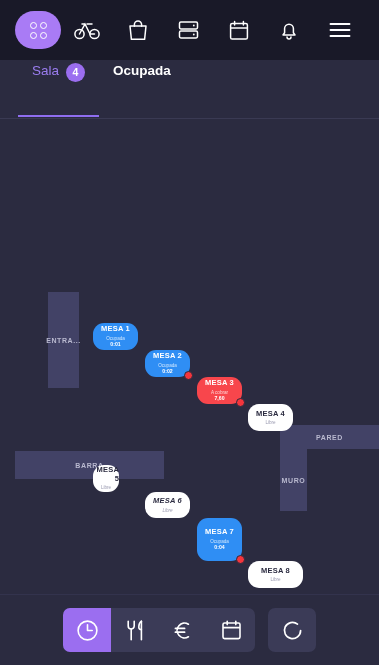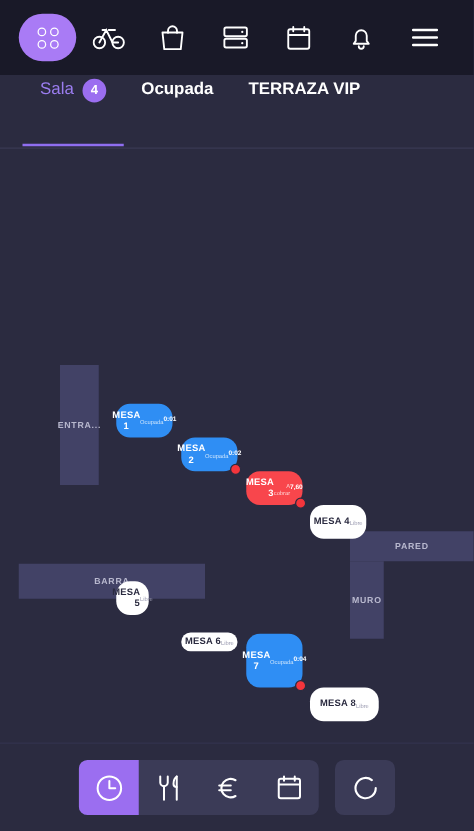--- a/index.html
+++ b/index.html
@@ -68,21 +68,21 @@
   .node { position: absolute; }
 
   .struct {
     background: #424266; color: #b9b9cf;
     display: flex; align-items: center; justify-content: center;
     font-size: 7px; font-weight: 700; letter-spacing: 0.6px;
   }
 
   .table-card {
     border-radius: 11px;
-    display: flex; flex-direction: row;
+    display: flex; flex-direction: column;
     align-items: center; justify-content: center;
     text-align: center; position: relative;
     line-height: 1.15;
   }
   .table-card .t-name { font-size: 7.5px; font-weight: 700; letter-spacing: .2px; }
   .table-card .t-status { font-size: 4.6px; margin-top: 2px; }
   .table-card .t-extra { font-size: 5.2px; font-weight: 700; margin-top: 1px; }
 
   .table-card.free { background: #ffffff; color: #2b2b40; }
   .table-card.free .t-status { color: #9a9ab0; }
@@ -192,23 +192,20 @@
     <div class="tab active">
       <span>Sala</span>
       <span class="tab-badge">4</span>
       <span class="tab-underline"></span>
     </div>
 
     <div class="tab">
       <span>Ocupada</span>
     </div>
 
-    <div class="tab">
-      <span>TERRAZA VIP</span>
-    </div>
 
     <div class="tabs-rule"></div>
   </div>
 
   <div class="floor">
 
     <div class="node struct" style="left:48px;top:173px;width:31px;height:96px;">
       <span>ENTRA...</span>
     </div>
     <div class="node struct" style="left:15px;top:332px;width:149px;height:28px;">
@@ -244,21 +241,21 @@
     <div class="node table-card free" style="left:248px;top:204px;width:45px;height:27px;">
       <span class="t-name">MESA 4</span>
       <span class="t-status">Libre</span>
     </div>
 
     <div class="node table-card free" style="left:93px;top:238px;width:26px;height:27px;text-align:right;">
       <span class="t-name">MESA 5</span>
       <span class="t-status">Libre</span>
     </div>
 
-    <div class="node table-card free" style="left:145px;top:252px;width:45px;height:15px;">
+    <div class="node table-card free" style="left:145px;top:238px;width:45px;height:26px;font-style:italic;">
       <span class="t-name">MESA 6</span>
       <span class="t-status">Libre</span>
     </div>
 
     <div class="node table-card busy" style="left:197px;top:238px;width:45px;height:43px;">
       <span class="t-name">MESA 7</span>
       <span class="t-status">Ocupada</span>
       <span class="t-extra">0:04</span>
       <span class="t-badge"></span>
     </div>

